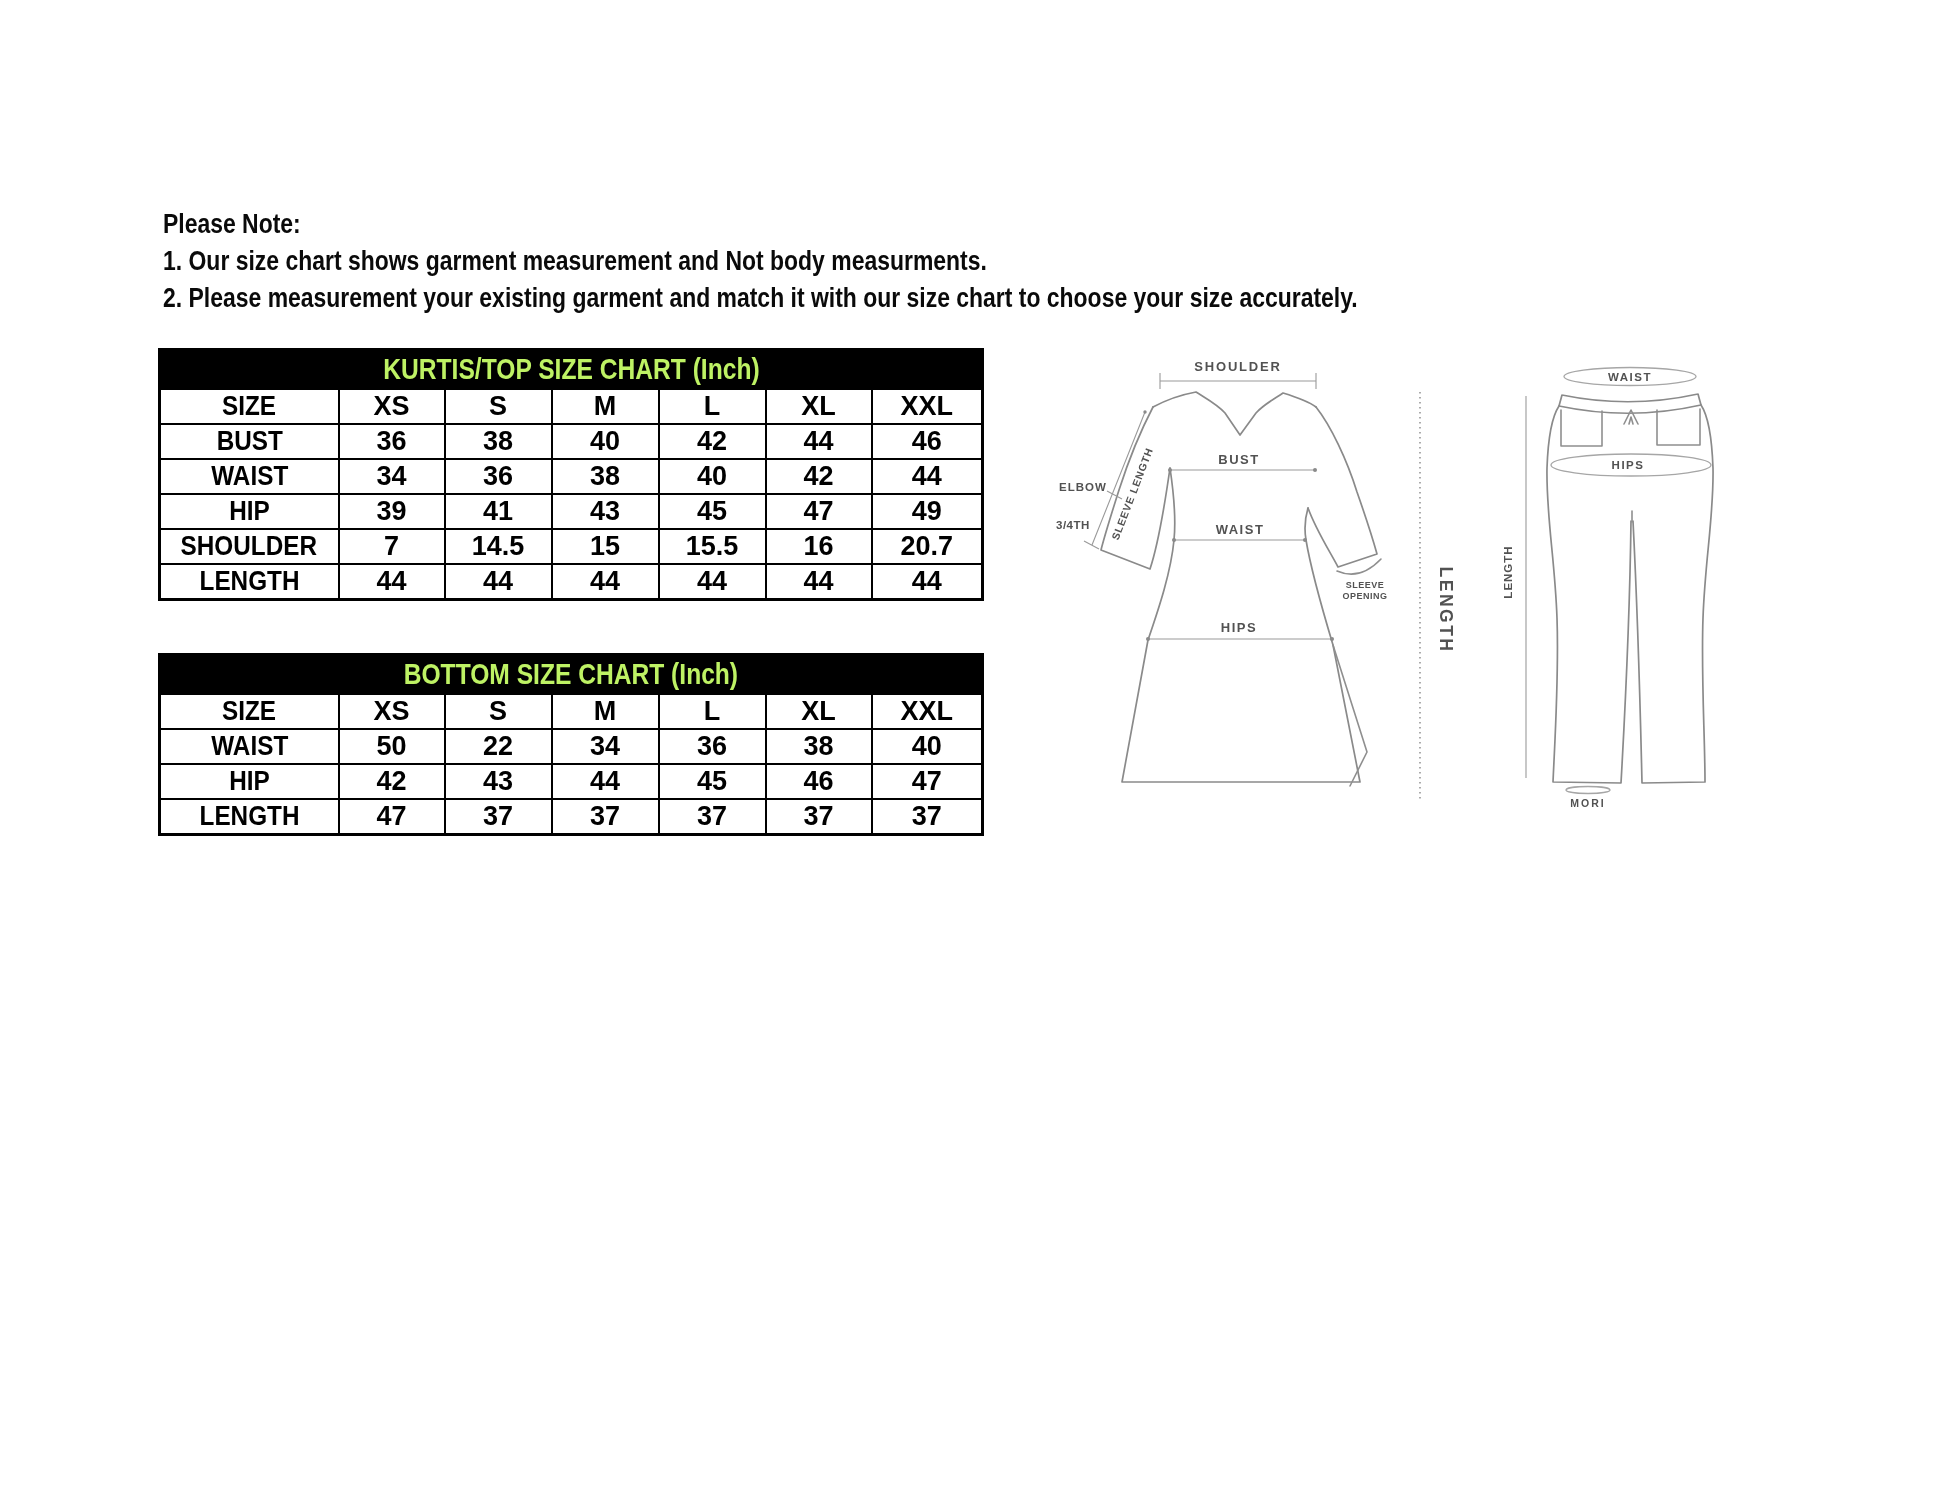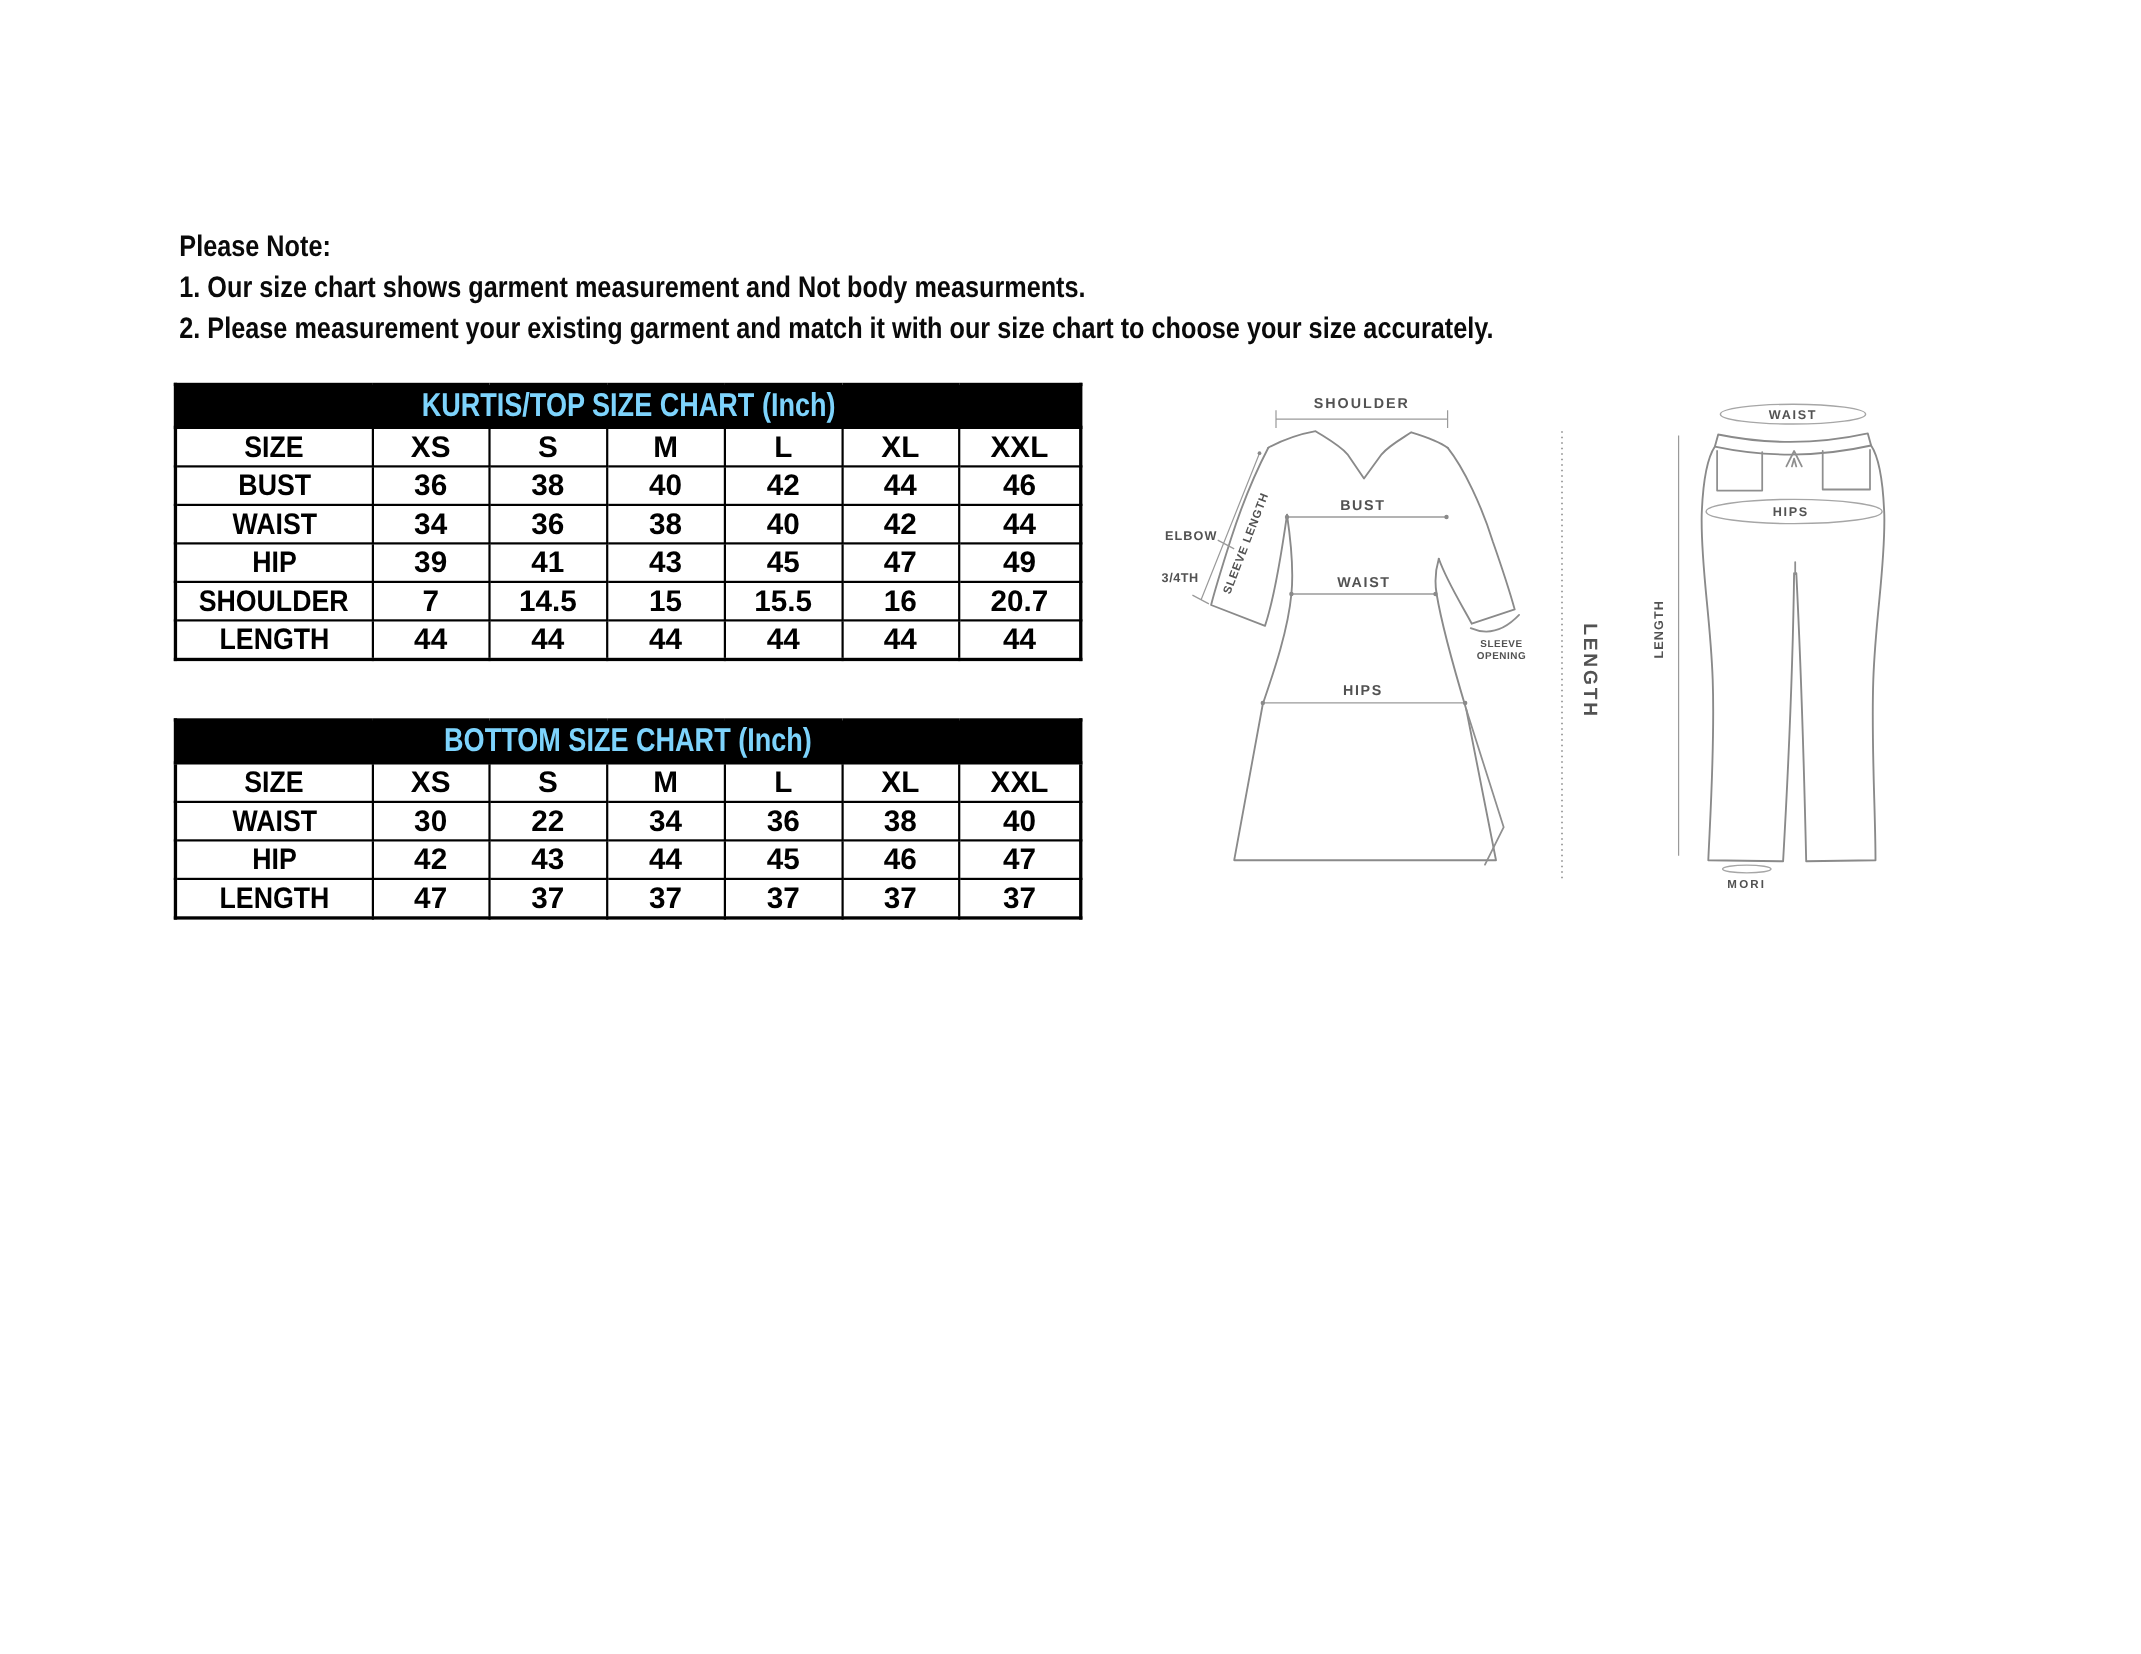--- a/index.html
+++ b/index.html
@@ -9,21 +9,21 @@
   
   .notes{position:absolute;left:163px;top:206px;color:#0a0a0a;font-weight:bold;
          font-size:27px;line-height:37px;white-space:nowrap;
          transform:scaleX(0.85);transform-origin:0 0;}
 
   
   table.size-table{position:absolute;left:158px;border-collapse:collapse;table-layout:fixed;
                    width:823px;border:3px solid #000;background:#fff;}
   table.t1{top:348px;}
   table.t2{top:653px;}
-  table.size-table th.title-cell{background:#000;color:#7dd3fc;height:36px;padding:0;
+  table.size-table th.title-cell{background:#000;color:#bef264;height:36px;padding:0;
                    font-size:30px;font-weight:bold;text-align:center;border:3px solid #000;}
   table.size-table th.title-cell span{display:inline-block;transform:scaleX(0.82);transform-origin:center;white-space:nowrap;}
   table.size-table td{border:2px solid #000;height:33px;padding:0;text-align:center;
                    vertical-align:middle;font-weight:bold;font-size:27px;color:#000;}
   table.size-table td.rowlabel span{display:inline-block;transform:scaleX(0.9);transform-origin:center;white-space:nowrap;}
 
   
   svg{position:absolute;overflow:visible;}
   svg.kurti{left:1040px;top:340px;}
   svg.pants{left:1490px;top:350px;}
@@ -140,21 +140,21 @@
         <td class="rowlabel"><span>SIZE</span></td>
         <td>XS</td>
         <td>S</td>
         <td>M</td>
         <td>L</td>
         <td>XL</td>
         <td>XXL</td>
       </tr>
       <tr>
         <td class="rowlabel"><span>WAIST</span></td>
-        <td>30</td>
+        <td>50</td>
         <td>22</td>
         <td>34</td>
         <td>36</td>
         <td>38</td>
         <td>40</td>
       </tr>
       <tr>
         <td class="rowlabel"><span>HIP</span></td>
         <td>42</td>
         <td>43</td>

